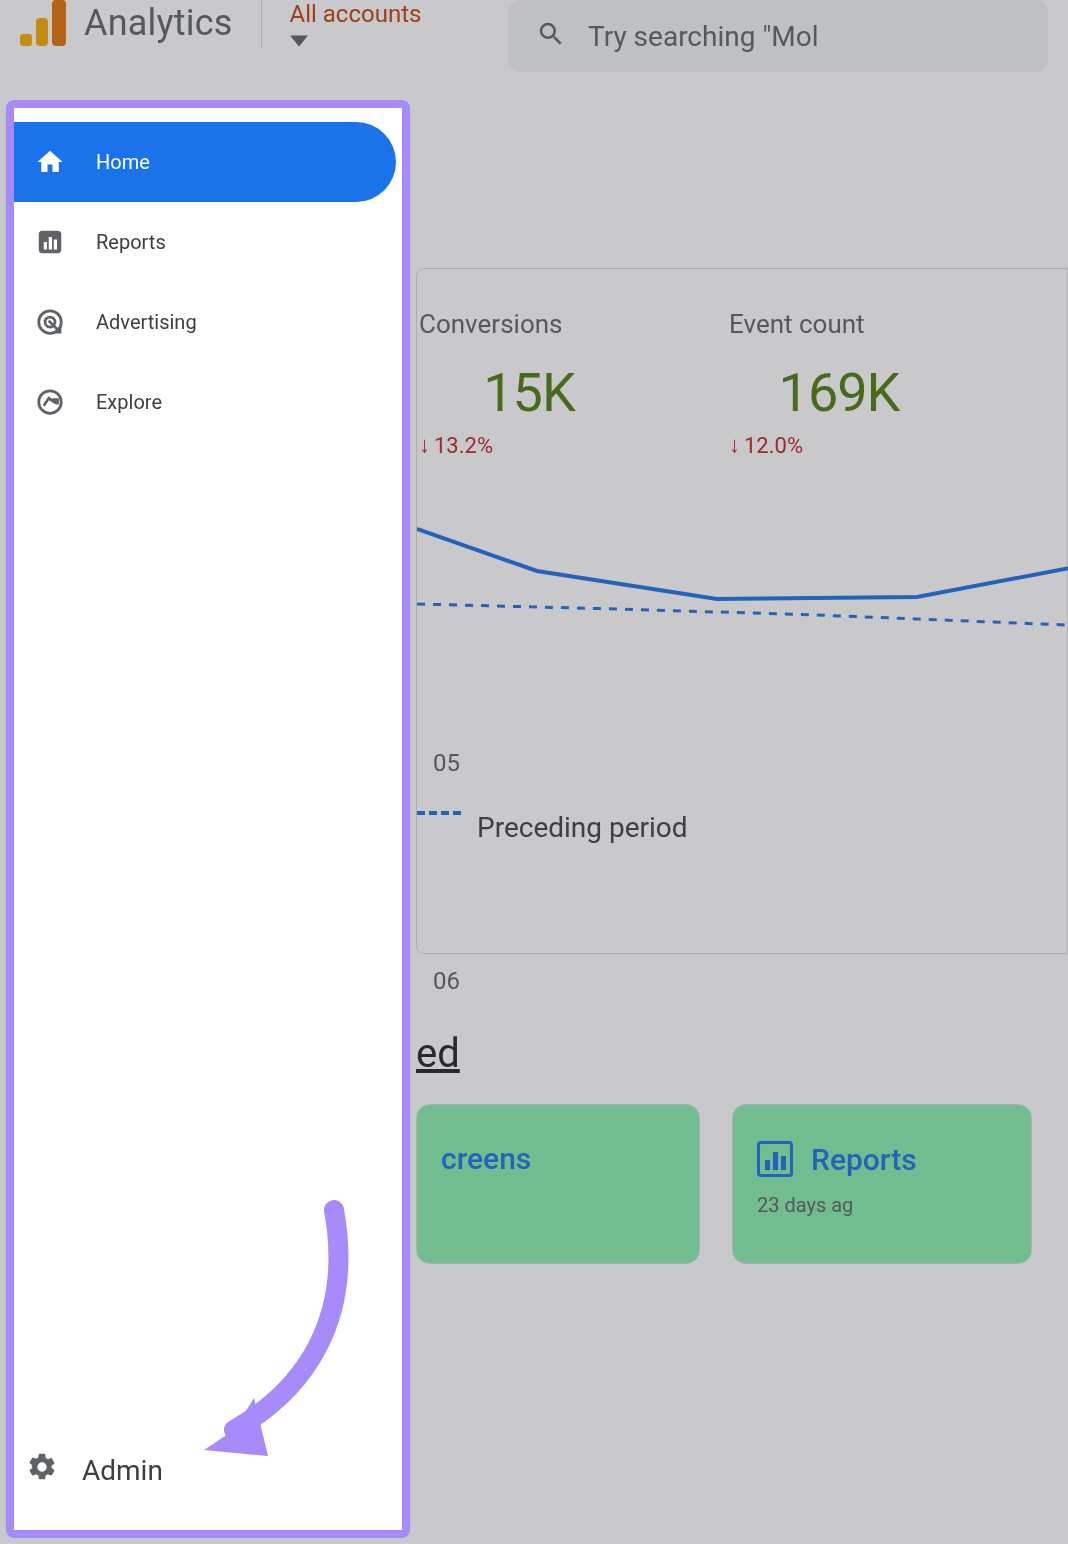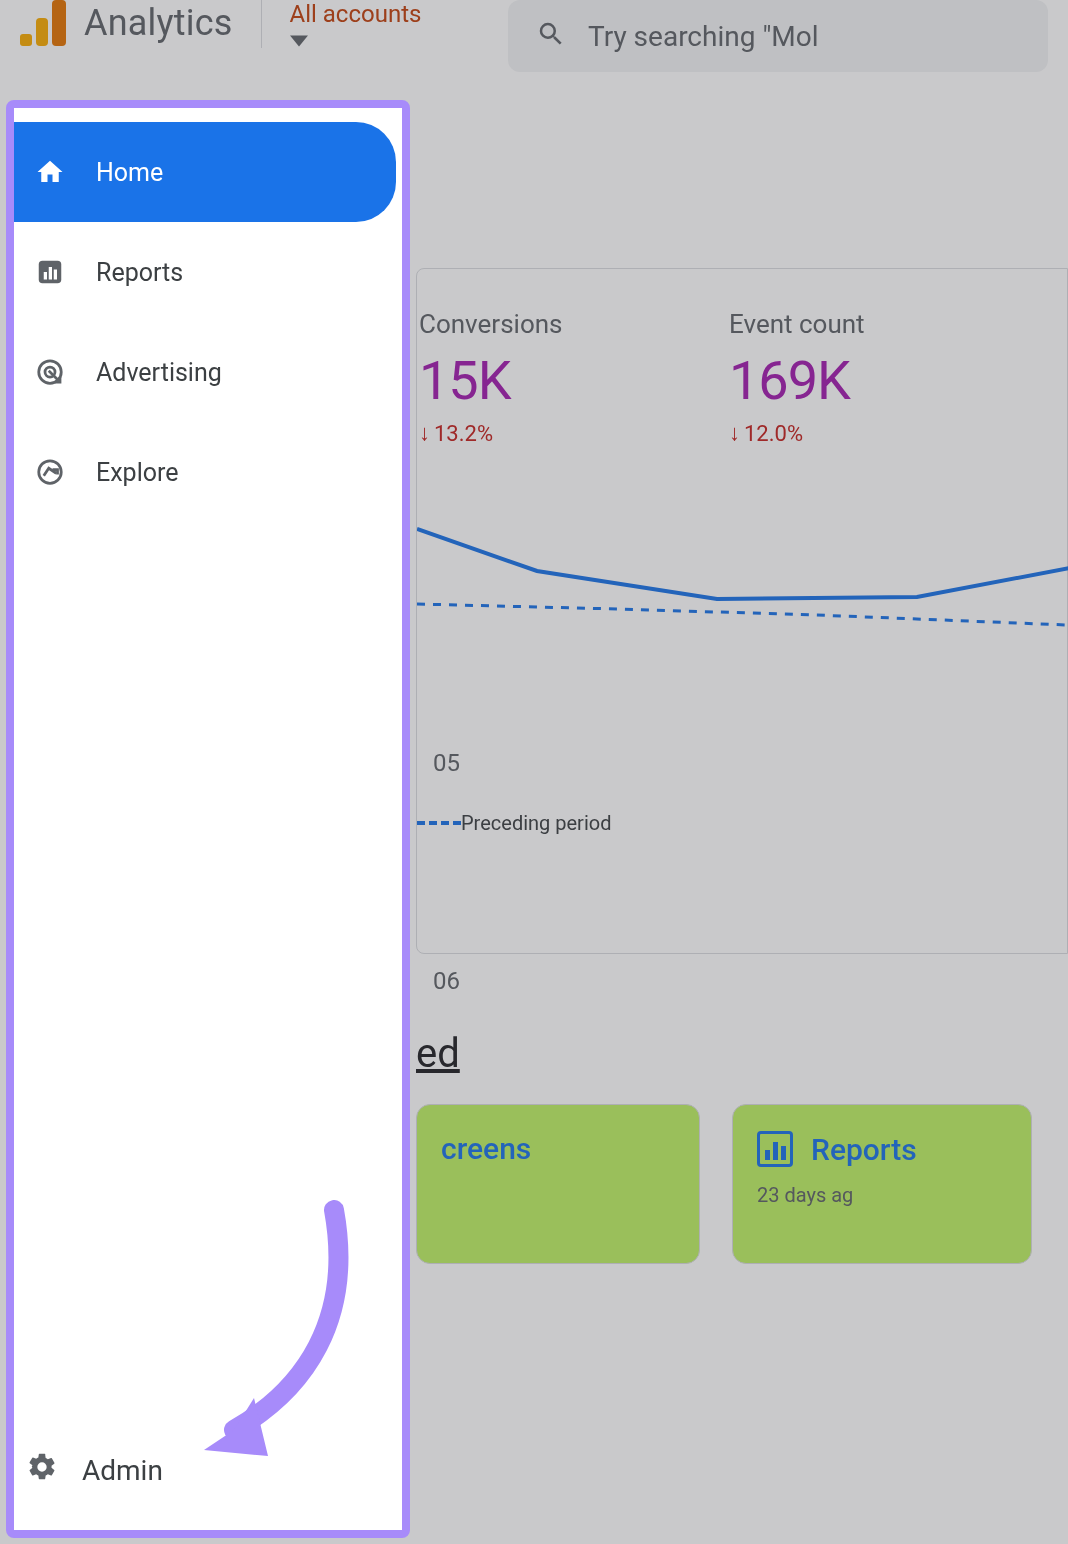--- a/index.html
+++ b/index.html
@@ -37,23 +37,23 @@
   
   .sidebar-highlight {
     position:absolute; left:6px; top:100px; width:404px; bottom:6px;
     background:#fff; border:8px solid #a78bfa; border-radius:8px;
     z-index:100; 
     display:flex; flex-direction:column;
   }
   .nav { padding-top:14px; }
   .nav-item {
     display:flex; align-items:center; gap:28px;
-    height:100px; padding-left:18px; padding-right:24px;
+    height:80px; padding-left:18px; padding-right:24px;
     border-radius:0 40px 40px 0; margin-right:0px;
-    font-size:25px; color:#3c4043; cursor:pointer;
+    font-size:20px; color:#3c4043; cursor:pointer;
     width: calc(100% - 6px);
   }
   .nav-item.active { background:#1a73e8; color:#fff; }
   .nav-item .icon { width:36px; height:36px; display:flex; align-items:center; justify-content:center; }
   .nav-item.active .icon svg path, .nav-item.active .icon svg rect { fill:#fff; }
   .nav-item .icon svg { width:30px; height:30px; }
 
   .nav-bottom {
     margin-top:auto; padding:0 0 28px 0;
   }
@@ -71,31 +71,31 @@
   
   .main {
     position:absolute; left:416px; right:0; top:100px; bottom:0;
   }
   .card {
     position:absolute; left:0; right:0; top:168px; height:686px;
     border:1px solid #dadce0; border-radius:8px 0 0 8px; background:#fff;
   }
   .metrics { display:flex; gap:90px; padding:40px 0 0 2px; }
   .metric { min-width:220px; }
-  .metric .label { font-size:26px; color:#5f6368; margin-bottom:10px; }
-  .metric .value { font-size:54px; font-weight:400; color:#a21caf; letter-spacing:-1px; }
+  .metric .label { font-size:26px; color:#5f6368; margin-bottom:22px; }
+  .metric .value { font-size:54px; font-weight:400; color:#4d7c0f; letter-spacing:-1px;text-align:center; }
   .metric .delta { font-size:22px; color:#c5221f; margin-top:8px; display:flex; align-items:center; gap:4px; }
   .chart-area { position:absolute; left:0; right:0; top:230px; height:320px; }
   .x-axis { position:absolute; left:0; right:0; top:480px; display:flex; gap:190px; padding-left:16px; font-size:24px; color:#5f6368;flex-direction:column; }
-  .legend-row { position:absolute; left:0; top:542px; font-size:20px; color:#3c4043; display:flex; align-items:center; gap:0;}
+  .legend-row { position:absolute; left:0; top:542px; font-size:28px; color:#3c4043; display:flex; gap:16px;}
   .legend-dash { width:44px; border-top:4px dashed #1a73e8; }
 
   .recent-title { position:absolute; left:0; top:930px; font-size:40px; color:#202124; font-weight:400;text-decoration:underline;}
   .rec-cards { position:absolute; left:0; right:0; top:1004px; display:flex; gap:32px; }
-  .rec-card { flex:0 0 300px; height:160px; border:1px solid #dadce0; border-radius:14px; background:#bef264; padding:26px 24px;}
+  .rec-card { flex:0 0 300px; height:160px; border:1px solid #dadce0; border-radius:14px; background:#86efac; padding:36px 24px;}
   .rec-card.first { flex-basis: 284px; }
   .rec-card .row1 { display:flex; align-items:center; gap:18px; font-size:30px; color:#1a73e8; font-weight:500;}
   .rec-card .sub { margin-top:16px; font-size:20px; color:#5f6368; }
   .rec-card .bar-ic { width:36px; height:36px; border:3px solid #1a73e8; border-radius:4px; display:flex; align-items:flex-end; justify-content:center; gap:3px; padding:4px;}
   .rec-card .bar-ic span{ width:5px; background:#1a73e8;}
   .rec-card .bar-ic span:nth-child(1){height:10px;}
   .rec-card .bar-ic span:nth-child(2){height:18px;}
   .rec-card .bar-ic span:nth-child(3){height:14px;}
 
 </style>

